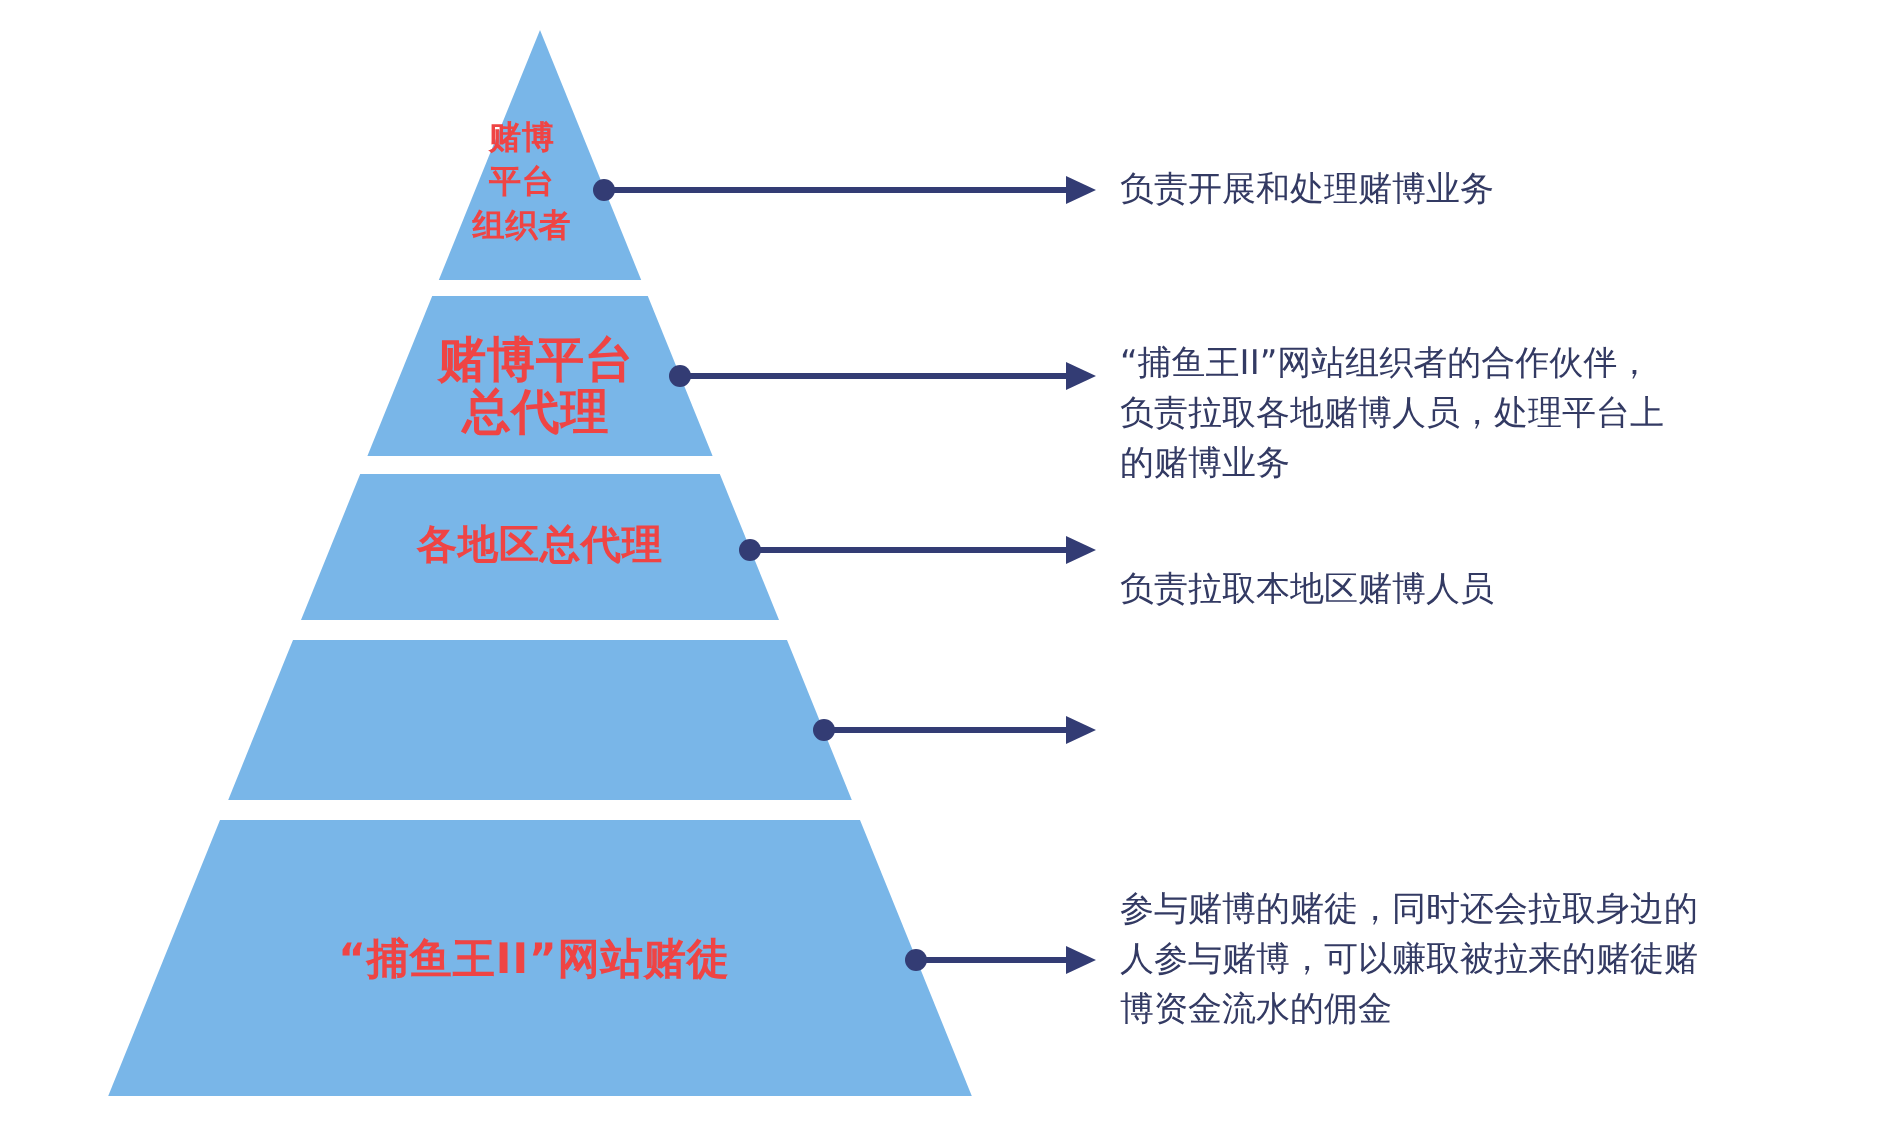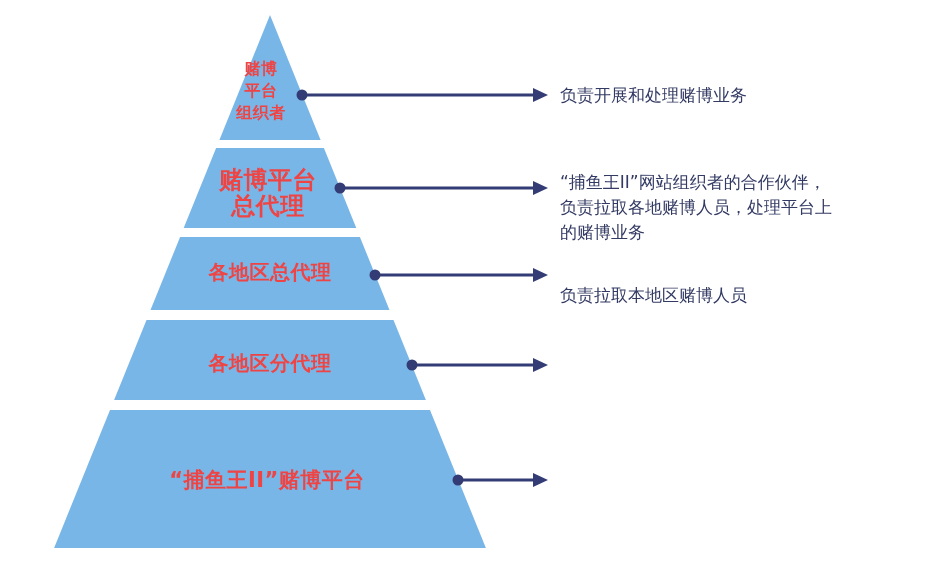--- a/index.html
+++ b/index.html
@@ -78,22 +78,24 @@
     <line x1="458" y1="480" x2="534" y2="480" stroke-width="3" stroke="#333c74"></line>
     <polygon points="533,473 548,480 533,487" fill="#333c74"></polygon>
   </svg>
 
   <div class="tier-label tier-label-1">赌博
 平台
 组织者</div>
   <div class="tier-label tier-label-2">赌博平台
 总代理</div>
   <div class="tier-label tier-label-3">各地区总代理</div>
-  <div class="tier-label tier-label-4">各地区分代理</div>
-  <div class="tier-label tier-label-5">“捕鱼王II”赌博平台</div>
+  <div class="tier-label tier-label-5">“捕鱼王II”网站赌徒</div>
 
   <div class="desc desc-1">负责开展和处理赌博业务</div>
   <div class="desc desc-2">“捕鱼王II”网站组织者的合作伙伴，
 负责拉取各地赌博人员，处理平台上
 的赌博业务</div>
   <div class="desc desc-3">负责拉取本地区赌博人员</div>
+  <div class="desc desc-5">参与赌博的赌徒，同时还会拉取身边的
+人参与赌博，可以赚取被拉来的赌徒赌
+博资金流水的佣金</div>
 
 </div>
 
 </body></html>

